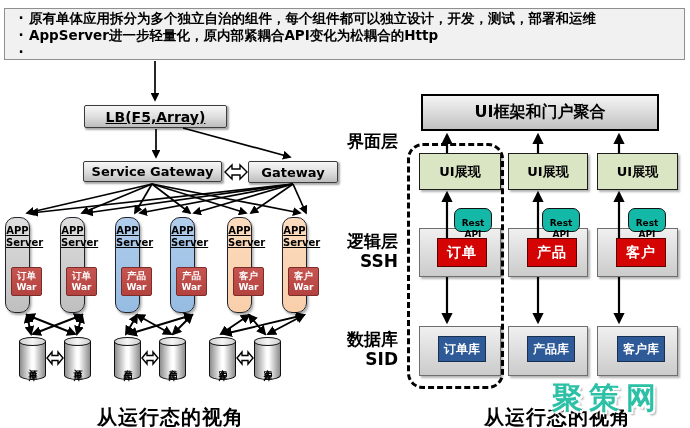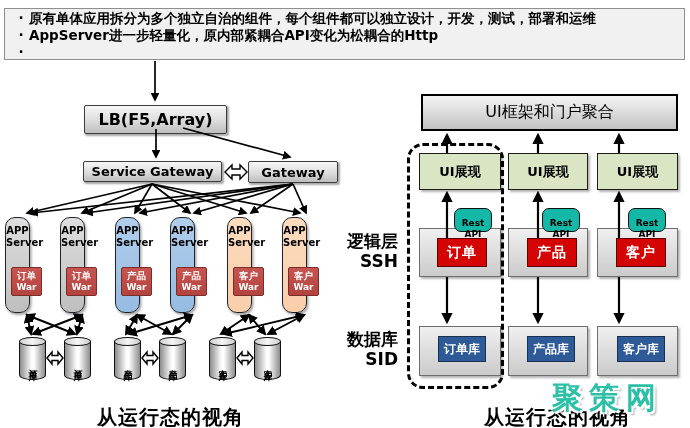--- a/index.html
+++ b/index.html
@@ -15,21 +15,21 @@
 
   
   .gbox { position:absolute; background:linear-gradient(180deg,#f7f7f7 0%,#dcdcdc 55%,#bdbdbd 100%);
     border:1.4px solid #3c3c3c; box-shadow:1.5px 1.5px 2px rgba(0,0,0,.35);
     display:flex; align-items:center; justify-content:center;
     font-weight:bold; color:#000; border-radius:2px; }
 
   
   .appserver { position:absolute; top:217px; width:25px; height:96px;
     border:1.6px solid #20232b; border-radius:10px; box-shadow:1.5px 2px 2.5px rgba(0,0,0,.35);
-    text-align:center; }
+    text-align:center;text-decoration:underline; }
   .appserver .svlabel { display:block; padding-top:7px; font-size:10px; font-weight:bold; line-height:11.5px; color:#000; }
   .theme-gray  { background:linear-gradient(180deg,#dedede,#bfbfbf); }
   .theme-blue  { background:linear-gradient(180deg,#b0cdec,#96bce2); }
   .theme-peach { background:linear-gradient(180deg,#fcdcbd,#f9ceab); }
   .warbox { position:absolute; left:5px; top:49px; width:31px; height:29px;
     background:linear-gradient(180deg,#c65551,#b4423e); border:1.2px solid #7c2d2a; border-radius:2px;
     color:#fff; font-weight:bold; text-align:center; }
   .warbox .w1 { display:block; font-size:9.5px; line-height:12px; padding-top:2px; }
   .warbox .w2 { display:block; font-size:9px; line-height:11px; }
 
@@ -42,23 +42,23 @@
   .cyl .vtxt { position:absolute; left:0; right:0; top:9px; bottom:0; z-index:3;
     display:flex; align-items:center; justify-content:center;
     writing-mode:vertical-rl; text-orientation:upright;
     font-size:9px; font-weight:bold; letter-spacing:1px; color:#000; }
 
   
   .layerlbl { position:absolute; width:120px; text-align:right; right:292px;
     font-weight:bold; color:#000; font-size:17px; line-height:20px; }
 
   
-  .topbox { position:absolute; left:421px; top:94px; width:257px; height:37px;
+  .topbox { position:absolute; left:421px; top:94px; width:238px; height:37px;
     background:linear-gradient(180deg,#f4f4f4,#c2c2c2); border:2px solid #000;
-    display:flex; align-items:center; justify-content:center; font-size:16px; font-weight:normal; }
+    display:flex; align-items:center; justify-content:center; font-size:16px; font-weight:bold; }
   .dashed { position:absolute; left:407px; top:143px; width:97px; height:246px;
     border:3px dashed #000; border-radius:16px; }
   .uibox { position:absolute; top:153px; height:37px; background:#d9e5c3;
     border:1.4px solid #1c1c1c; box-shadow:1.5px 1.5px 2px rgba(0,0,0,.3);
     display:flex; align-items:center; justify-content:center; font-size:13px; font-weight:600; }
   .contbox { position:absolute; background:linear-gradient(180deg,#f0f0f0,#cbcbcb);
     border:1.2px solid #6e6e6e; box-shadow:1.5px 1.5px 2px rgba(0,0,0,.3); }
   .svc-cont { top:228px; height:49px; }
   .db-cont  { top:326px; height:50px; }
   .redbox { position:absolute; top:238px; width:50px; height:29px; background:#d40404;
@@ -94,21 +94,21 @@
     </div>
     <div class="note-row">
       <span class="note-bullet">·</span>
       <span>AppServer进一步轻量化，原内部紧耦合API变化为松耦合的Http</span>
     </div>
     <div class="note-row">
       <span class="note-bullet">·</span>
     </div>
   </div>
 
-  <div class="gbox" style="left:84px;top:105px;width:143px;height:29px;font-size:16px;">LB(F5,Array)</div>
+  <div class="gbox" style="left:84px;top:105px;width:143px;height:23px;font-size:14px;text-decoration:underline;">LB(F5,Array)</div>
   <div class="gbox" style="left:83px;top:161px;width:139px;height:21px;font-size:13px;">Service Gateway</div>
   <div class="gbox" style="left:248px;top:161px;width:90px;height:22px;font-size:13px;">Gateway</div>
 
   <div class="appserver theme-gray" style="left:5px;">
     <span class="svlabel"><span>APP</span><br>
     <span>Server</span></span>
     <div class="warbox">
       <span class="w1">订单</span>
       <span class="w2">War</span>
     </div>
@@ -178,20 +178,21 @@
     <div class="top"></div>
       <div class="bod"></div>
     <span class="vtxt">客户库</span>
     </div>
   <div class="cyl" style="left:254px;">
     <div class="top"></div>
       <div class="bod"></div>
     <span class="vtxt">客户库</span>
     </div>
 
+  <div class="layerlbl" style="top:131px;">界面层</div>
   <div class="layerlbl" style="top:231px;">
     <span>逻辑层</span><br>
     <span>SSH</span>
   </div>
   <div class="layerlbl" style="top:329px;">
     <span>数据库</span><br>
     <span>SID</span>
   </div>
 
   <div class="topbox">UI框架和门户聚合</div>

